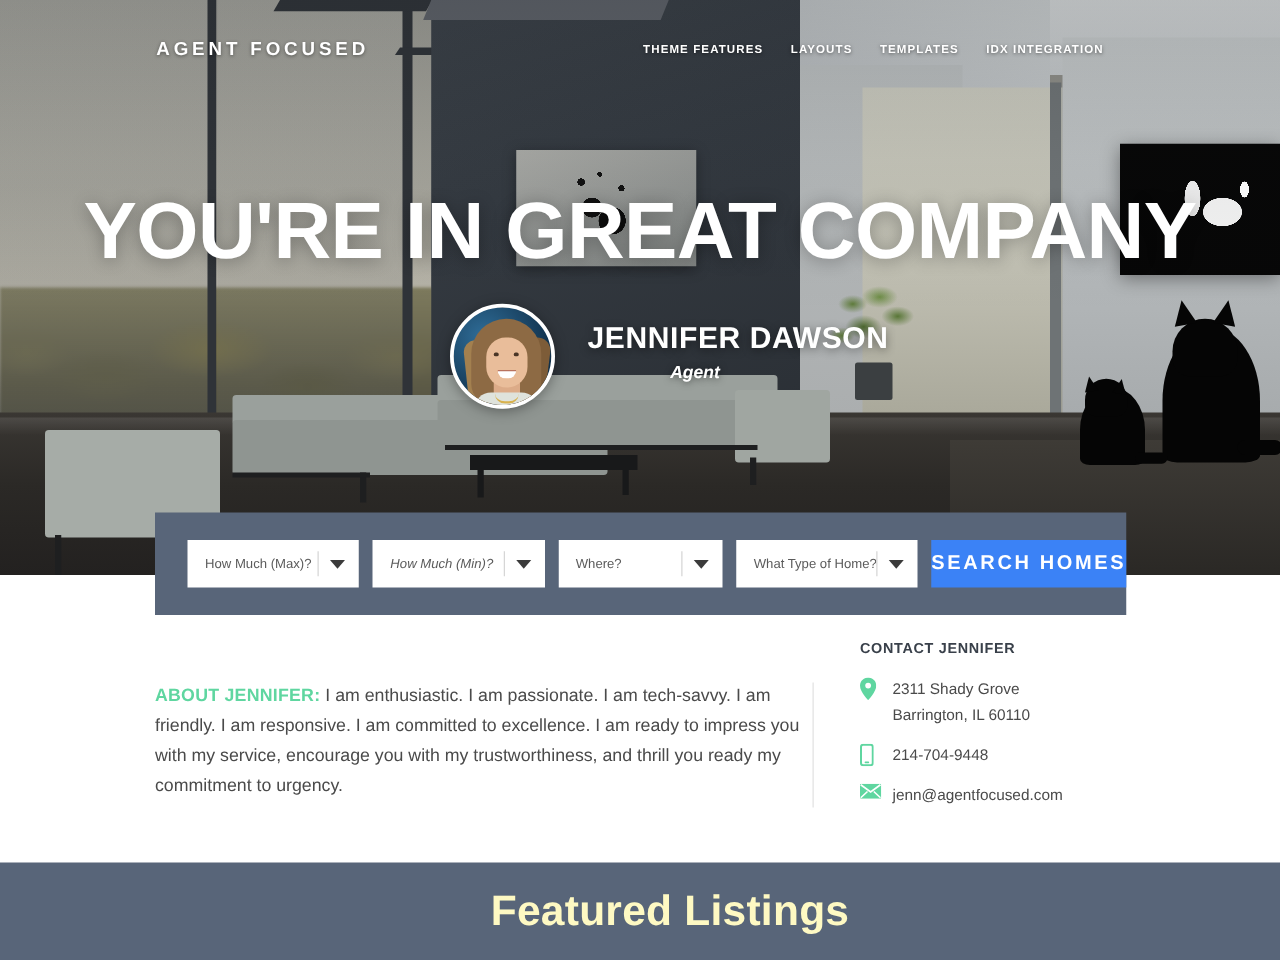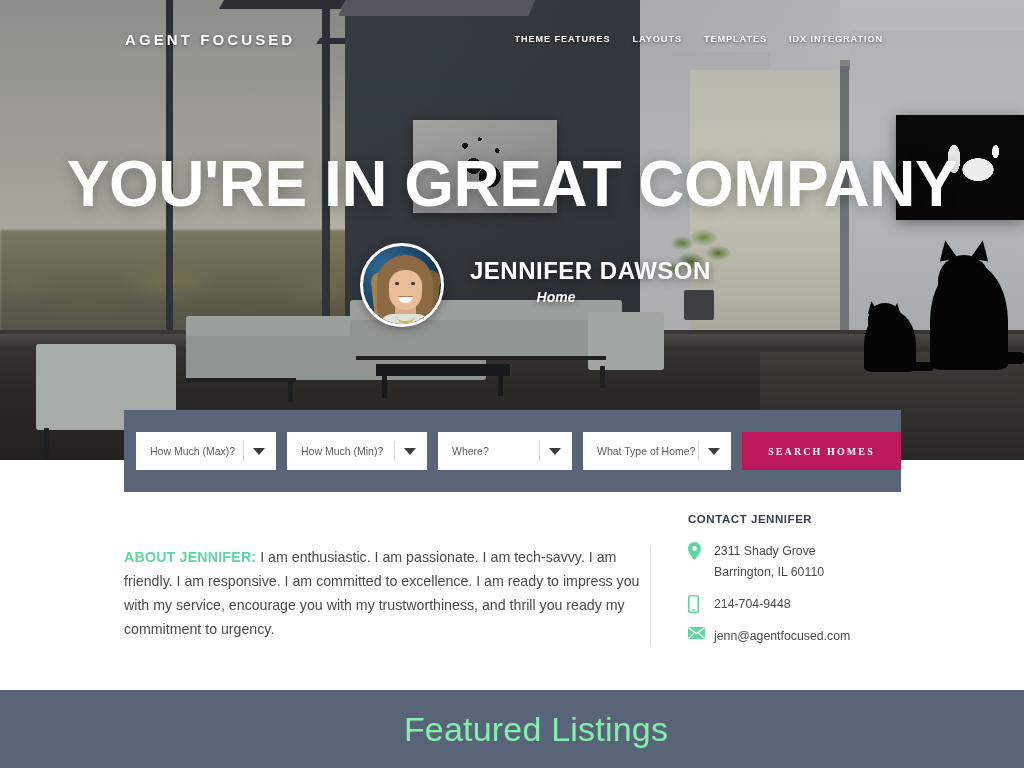--- a/index.html
+++ b/index.html
@@ -218,43 +218,43 @@
   .agent-role {
     color:#fff; font-size:14px; font-style:italic; font-weight:bold;
     text-align:center; margin-top:4px; width:172px;
     text-shadow: 0 1px 6px rgba(0,0,0,.5);
   }
 
   
   .searchbar {
     position:absolute; left:124px; top:410px; width:777px; height:82px;
     background:#586579;
-    display:flex; align-items:center; padding-left:12px;
+    display:flex; align-items:center; padding-left:26px;
   }
   .sfield {
     height:38px; background:#fff; display:flex; align-items:center;
     margin-right:11px; position:relative;
   }
   .sfield .sf-label {
     font-size:10.5px; color:#5b5b5b; padding-left:14px;
     font-family:"Liberation Sans", sans-serif; white-space:nowrap;
   }
   .sf-sep { position:absolute; right:32px; top:9px; width:1px; height:20px; background:#d6d6d6; }
   .caret {
     position:absolute; right:11px; top:16px;
     width:0;height:0;border-left:6px solid transparent;border-right:6px solid transparent;border-top:7px solid #3b3b3b;
   }
   .sf-max  { width:140px; }
-  .sf-min  { width:140px; }
+  .sf-min  { width:140px;font-style:italic; }
   .sf-type { width:148px; }
   .sf-where{ width:134px; }
   .search-btn {
-    width:159px; height:38px; background:#be185d; border:0;
-    color:#fff; font-size:10px; font-weight:bold; letter-spacing:2.1px;
-    cursor:pointer; font-family:Liberation Serif, serif;
+    width:159px; height:38px; background:#3b82f6; border:0;
+    color:#fff; font-size:16px; font-weight:bold; letter-spacing:2.1px;
+    cursor:pointer; font-family:Liberation Sans, sans-serif;
   }
 
   
   .about {
     position:absolute; left:124px; top:545px; width:516px;
     font-size:14.2px; line-height:24px; color:#4a4a4a;
   }
   .about b { color:#5fd6a0; font-weight:bold; letter-spacing:.2px; }
 
   .vdiv { position:absolute; left:650px; top:546px; width:1px; height:100px; background:#e2e2e2; }
@@ -266,21 +266,21 @@
   .crow { display:flex; align-items:flex-start; margin-bottom:11px; }
   .cicon { width:26px; flex:none; display:flex; justify-content:flex-start; padding-top:1px; }
   .ctext { font-size:12.3px; color:#4a4a4a; line-height:21px; }
   .ctext .l2 { display:block; }
 
   
   .featured {
     position:absolute; left:0; top:690px; width:1024px; height:78px;
     background:#586579; display:flex; align-items:center; justify-content:center;
   }
-  .featured-title { color:#86efac; font-size:34px; font-weight:normal; letter-spacing:.2px;margin-left:48px; }
+  .featured-title { color:#fef9c3; font-size:34px; font-weight:bold; letter-spacing:.2px;margin-left:48px; }
 </style>
 </head>
 <body>
 
 <div class="page">
 
   <div class="hero">
     <div class="hero-photo">
       <div class="sky"></div>
       <div class="skyline"></div>
@@ -374,21 +374,21 @@
         <div class="av-neck"></div>
         <div class="av-shirt"></div>
         <div class="av-necklace"></div>
         <div class="av-face"></div>
         <div class="av-eye" style="left:32px"></div>
         <div class="av-eye" style="left:48px"></div>
         <div class="av-smile"></div>
       </div>
       <div class="agent-text">
         <div class="agent-name">JENNIFER DAWSON</div>
-        <div class="agent-role">Home</div>
+        <div class="agent-role">Agent</div>
       </div>
     </div>
   </div>
 
   <div class="searchbar">
     <div class="sfield sf-max">
       <span class="sf-label">How Much (Max)?</span>
       <span class="sf-sep"></span>
       <span class="caret"></span>
     </div>

